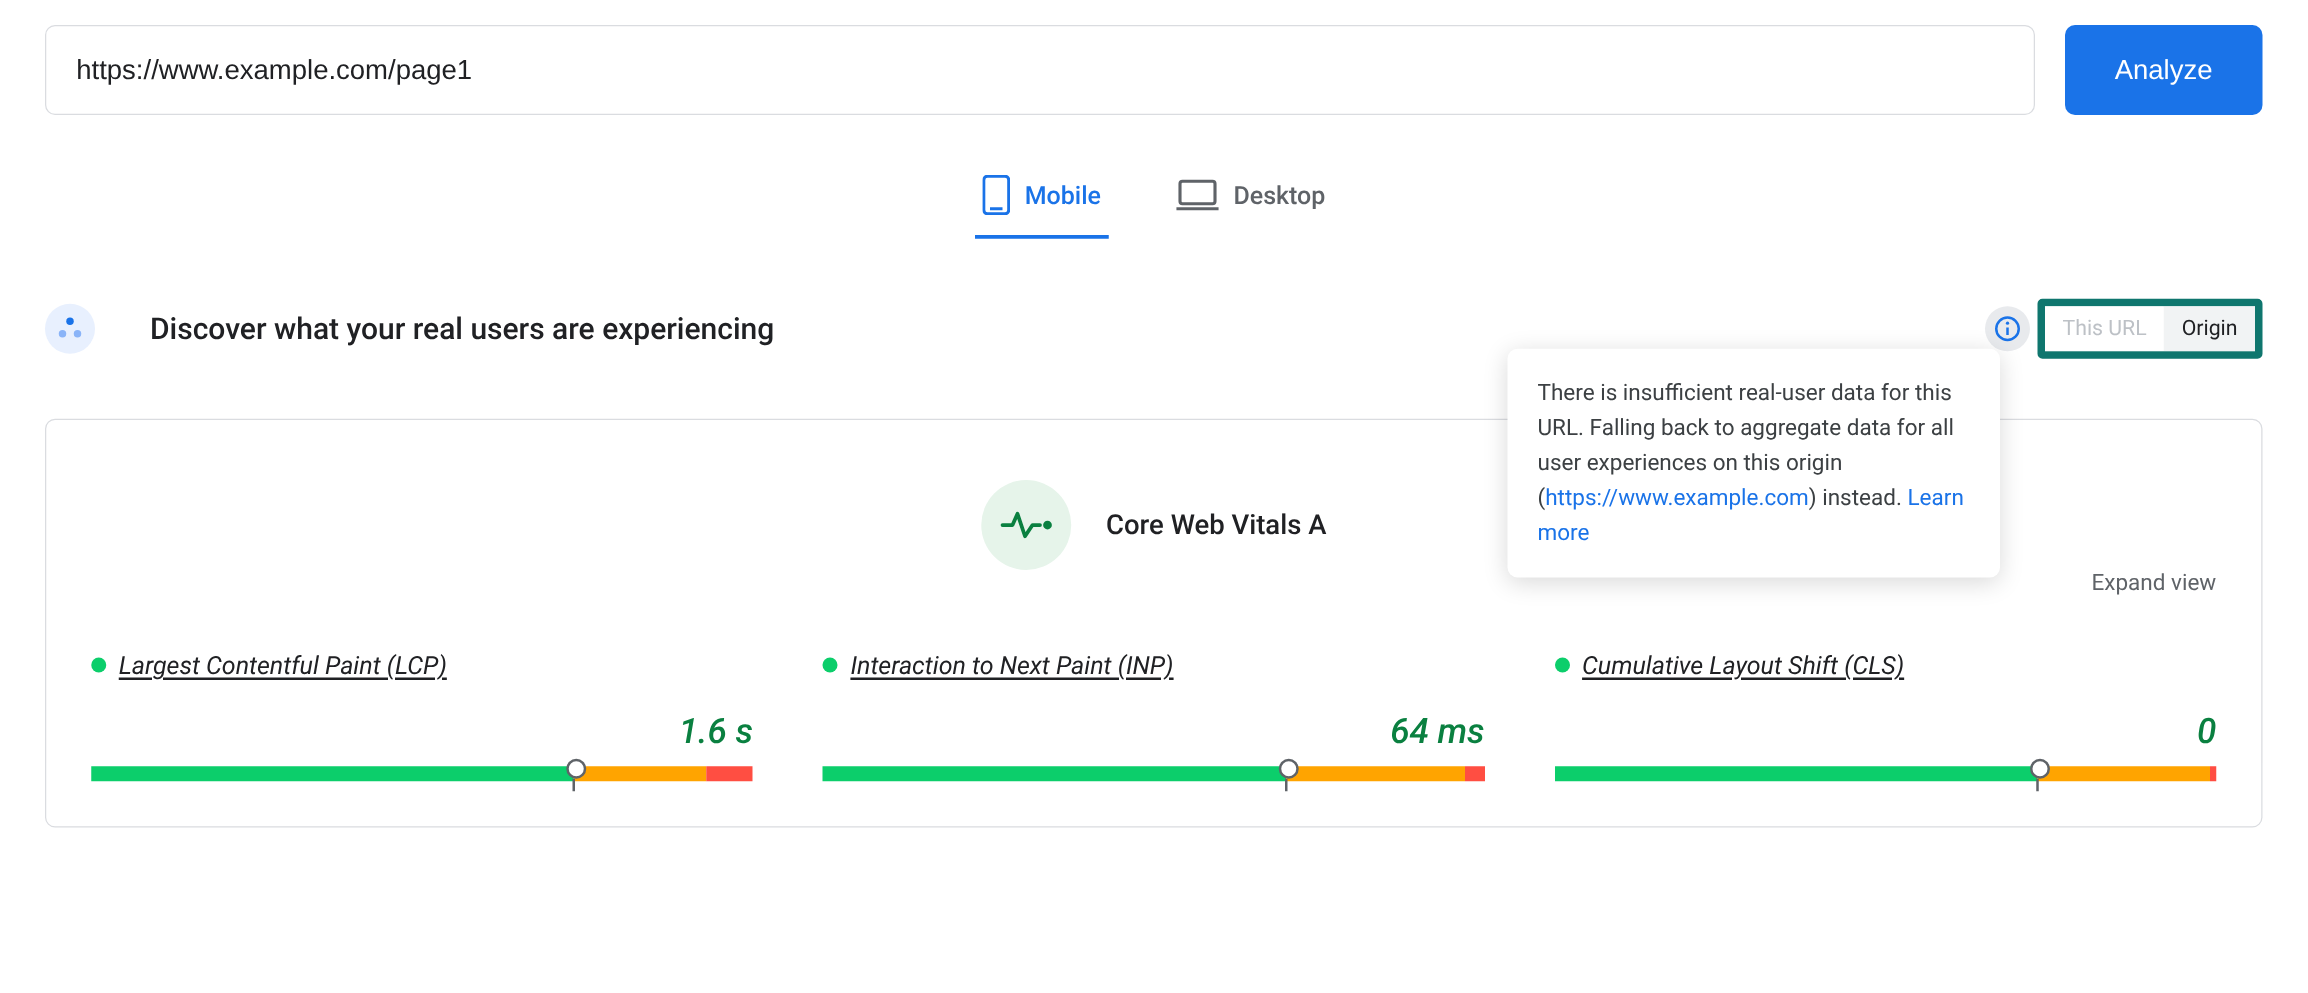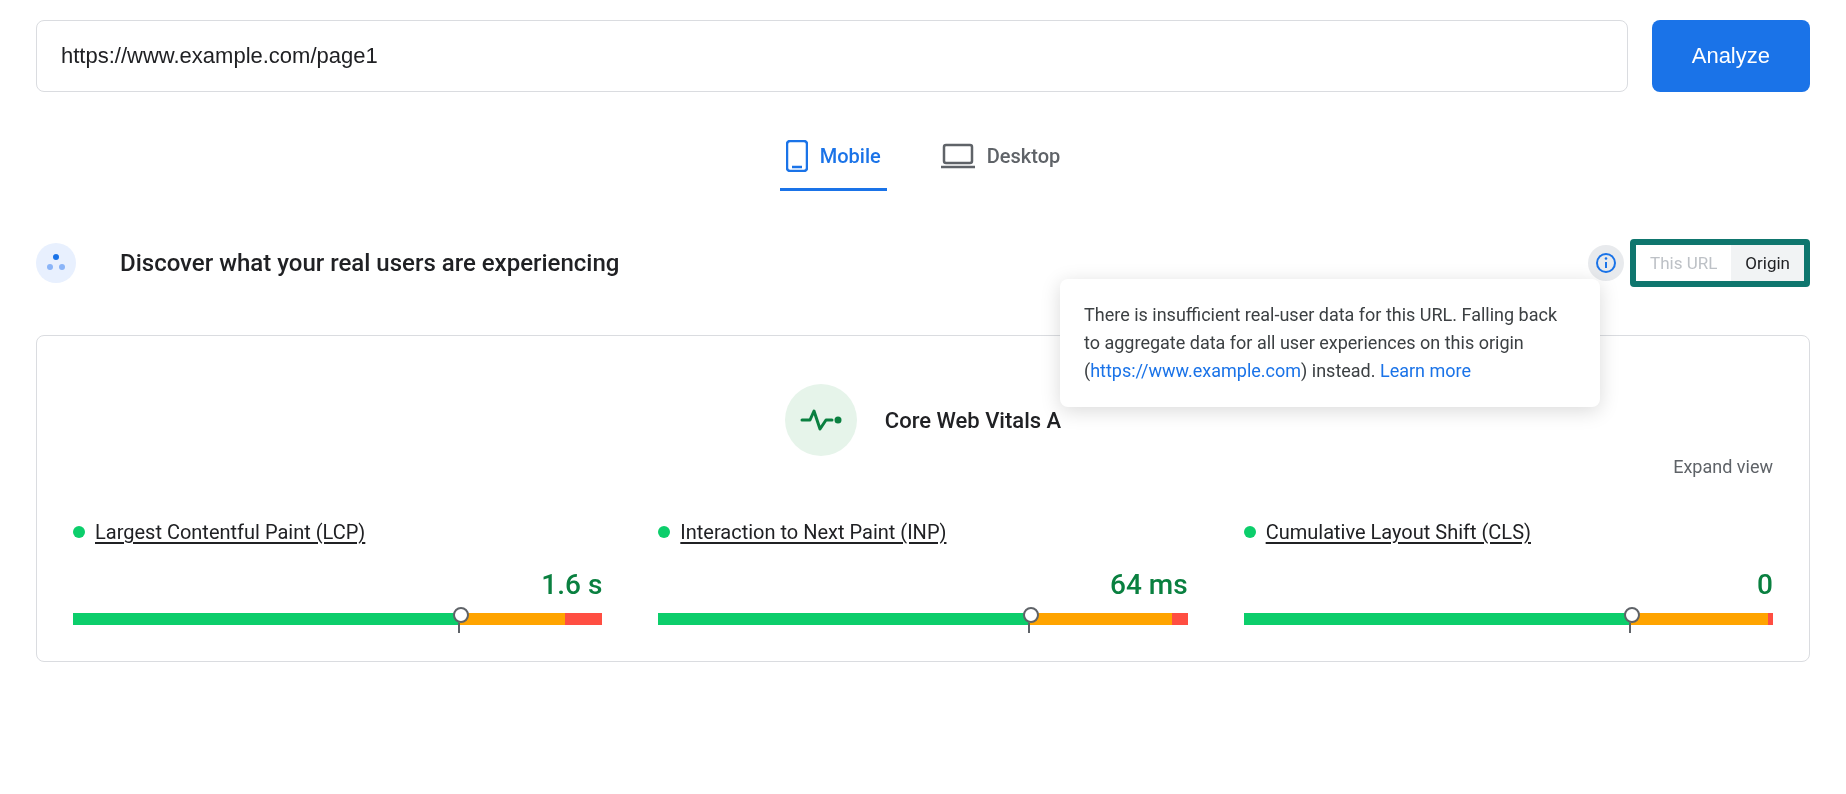--- a/index.html
+++ b/index.html
@@ -17,31 +17,31 @@
 .section-head { display: flex; align-items: center; margin-top: 48px; position: relative; }
 .section-icon { width: 40px; height: 40px; border-radius: 50%; background: #e8f0fe; display: flex; align-items: center; justify-content: center; margin-right: 24px; }
 .section-title { font-size: 24px; font-weight: 500; margin-left: 20px; }
 .seg-wrap { margin-left: auto; display: flex; align-items: center; }
 .info-badge { width: 36px; height: 36px; border-radius: 50%; background: #e8eaed; display: flex; align-items: center; justify-content: center; margin-right: 6px; position: relative; cursor: pointer; }
 .segmented { display: flex; border: 6px solid #0f766e; border-radius: 4px; overflow: hidden; }
 .seg { padding: 8px 14px; font-size: 17px; cursor: pointer; background: #fff; }
 .seg.disabled { color: #bdc1c6; cursor: default; }
 .seg.active { background: #f1f3f4; color: #202124; }
 
-.tooltip { position: absolute; top: 40px; right: 210px; width: 540px; background: #fff; border-radius: 8px; box-shadow: 0 4px 20px rgba(0,0,0,0.15); padding: 22px 24px; font-size: 18px; line-height: 1.55; color: #3c4043; z-index: 10; }
+.tooltip { position: absolute; top: 40px; right: 210px; width: 394px; background: #fff; border-radius: 8px; box-shadow: 0 4px 20px rgba(0,0,0,0.15); padding: 22px 24px; font-size: 18px; line-height: 1.55; color: #3c4043; z-index: 10; }
 .tooltip a { color: #1a73e8; text-decoration: none; }
 
 .card { border: 1px solid #dadce0; border-radius: 8px; margin-top: 48px; padding: 48px 36px 36px 36px; position: relative; }
 .card-head { display: flex; align-items: center; justify-content: center; gap: 28px; }
 .pulse-icon { width: 72px; height: 72px; border-radius: 50%; background: #e6f4ea; display: flex; align-items: center; justify-content: center; }
 .card-title { font-size: 22px; font-weight: 500; }
 .expand { position: absolute; right: 36px; top: 120px; color: #5f6368; font-size: 18px; cursor: pointer; }
 
 .metrics { display: flex; gap: 56px; margin-top: 64px; }
-.metric { flex: 1; }
+.metric { flex: 1; font-style: italic; }
 .m-head { display: flex; align-items: center; gap: 10px; }
 .dot { width: 12px; height: 12px; border-radius: 50%; background: #0cce6b; }
 .m-name { font-size: 20px; text-decoration: underline; text-underline-offset: 3px; cursor: pointer; }
 .m-val { text-align: right; font-size: 28px; font-weight: 500; color: #0a8040; margin-top: 24px; }
 .bar { position: relative; height: 12px; margin-top: 12px; display: flex; gap: 0; }
 .bar .seg-g { background: #0cce6b; }
 .bar .seg-o { background: #ffa400; }
 .bar .seg-r { background: #ff4e42; }
 .marker { position: absolute; top: -6px; width: 12px; height: 22px; transform: translateX(-50%); }
 .marker::before { content: ""; display: block; width: 12px; height: 12px; border: 2px solid #5f6368; background: #fff; border-radius: 50%; }

